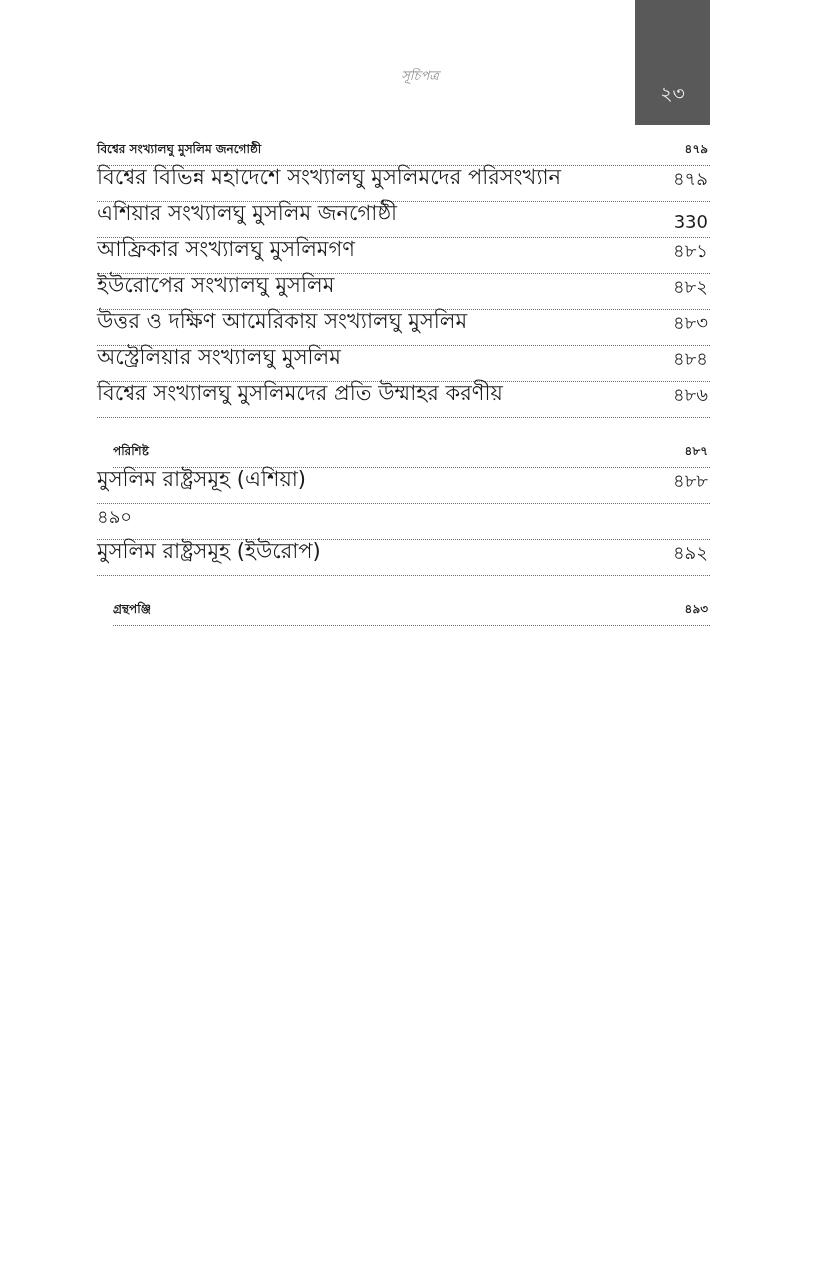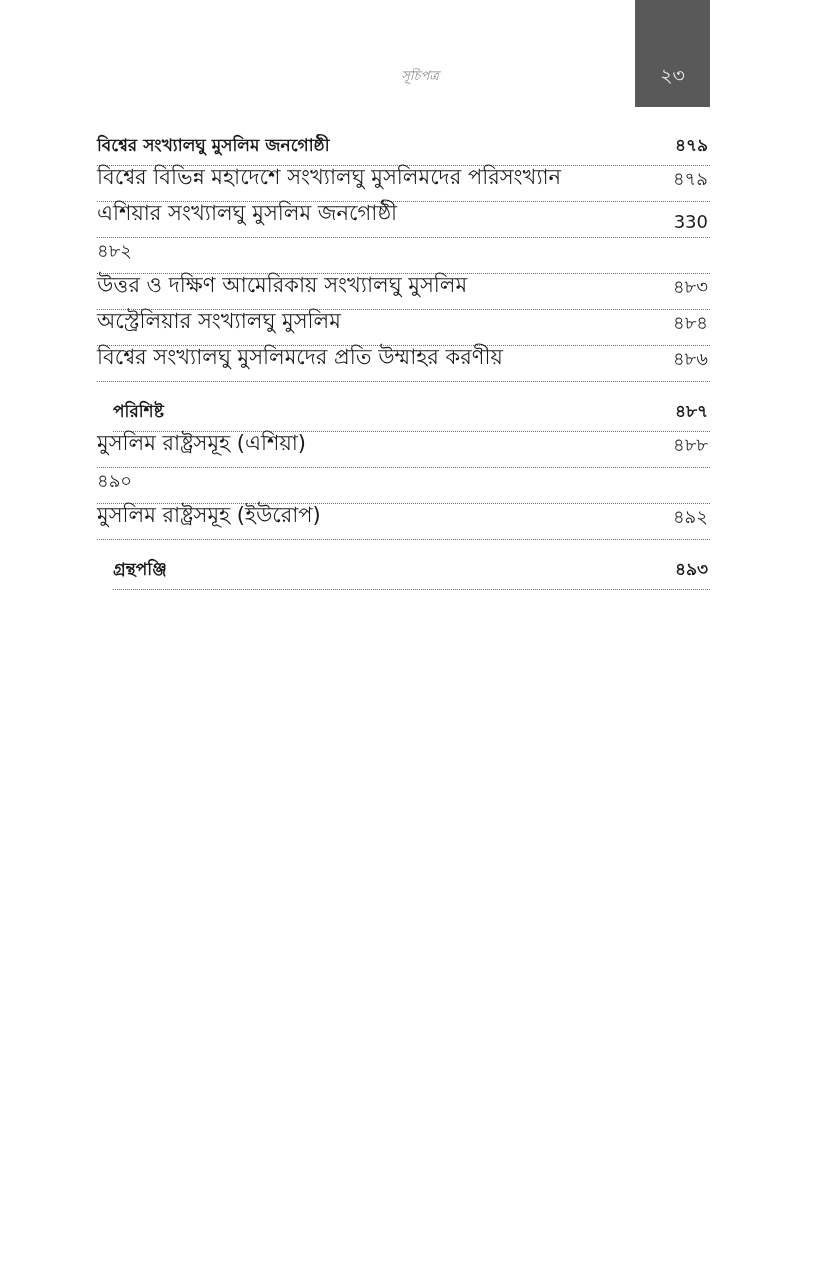--- a/index.html
+++ b/index.html
@@ -1,29 +1,29 @@
 <!DOCTYPE html>
 <html><head>
 <meta charset="utf-8">
 <style>
   html, body { margin: 0; padding: 0; background: #ffffff; }
   body { width: 822px; height: 1270px; position: relative; overflow: hidden;
          font-family: "DejaVu Sans", sans-serif; color: #1a1a1a; }
-  .page-tab { position: absolute; left: 635px; top: 0; width: 75px; height: 107px;
+  .page-tab { position: absolute; left: 635px; top: 0; width: 75px; height: 125px;
               background: #595959; }
   .page-num { position: absolute; left: 0; right: 0; bottom: 14px; text-align: center;
               color: #f2f2f2; font-size: 19px; }
   .running-head { position: absolute; left: 300px; width: 240px; top: 66px; text-align: center;
                   font-family: "DejaVu Serif", serif; font-style: italic; color: #8a8a8a; font-size: 13px; }
   .toc { position: absolute; left: 97px; width: 613px; top: 130px; }
   .row { display: flex; justify-content: space-between; align-items: flex-end;
          height: 36px; border-bottom: 1px dotted #6e6e6e; box-sizing: border-box; padding-bottom: 5px; }
   .row .title { font-size: 21px; white-space: nowrap; }
   .row .pg { font-size: 18px; padding-right: 2px; }
-  .row.section .title, .row.section .pg { font-weight: bold; font-size: 17px; }
+  .row.section .title, .row.section .pg { font-weight: bold; font-size: 12px; }
   .row.gap { margin-top: 14px; margin-left: 16px; }
 </style>
 </head>
 <body>
 
 <div class="page-tab">
   <div class="page-num">২৩</div>
 </div>
 <div class="running-head">সূচিপত্র</div>
 
@@ -34,20 +34,25 @@
   </div>
   <div class="row">
     <span class="title">বিশ্বের বিভিন্ন মহাদেশে সংখ্যালঘু মুসলিমদের পরিসংখ্যান</span>
     <span class="pg">৪৭৯</span>
   </div>
   <div class="row">
     <span class="title">এশিয়ার সংখ্যালঘু মুসলিম জনগোষ্ঠী</span>
     <span class="pg">330</span>
   </div>
   <div class="row">
+    <span class="title">আফ্রিকার সংখ্যালঘু মুসলিমগণ</span>
+    <span class="pg">৪৮১</span>
+  </div>
+  <div class="row">
+    <span class="title">ইউরোপের সংখ্যালঘু মুসলিম</span>
     <span class="pg">৪৮২</span>
   </div>
   <div class="row">
     <span class="title">উত্তর ও দক্ষিণ আমেরিকায় সংখ্যালঘু মুসলিম</span>
     <span class="pg">৪৮৩</span>
   </div>
   <div class="row">
     <span class="title">অস্ট্রেলিয়ার সংখ্যালঘু মুসলিম</span>
     <span class="pg">৪৮৪</span>
   </div>

